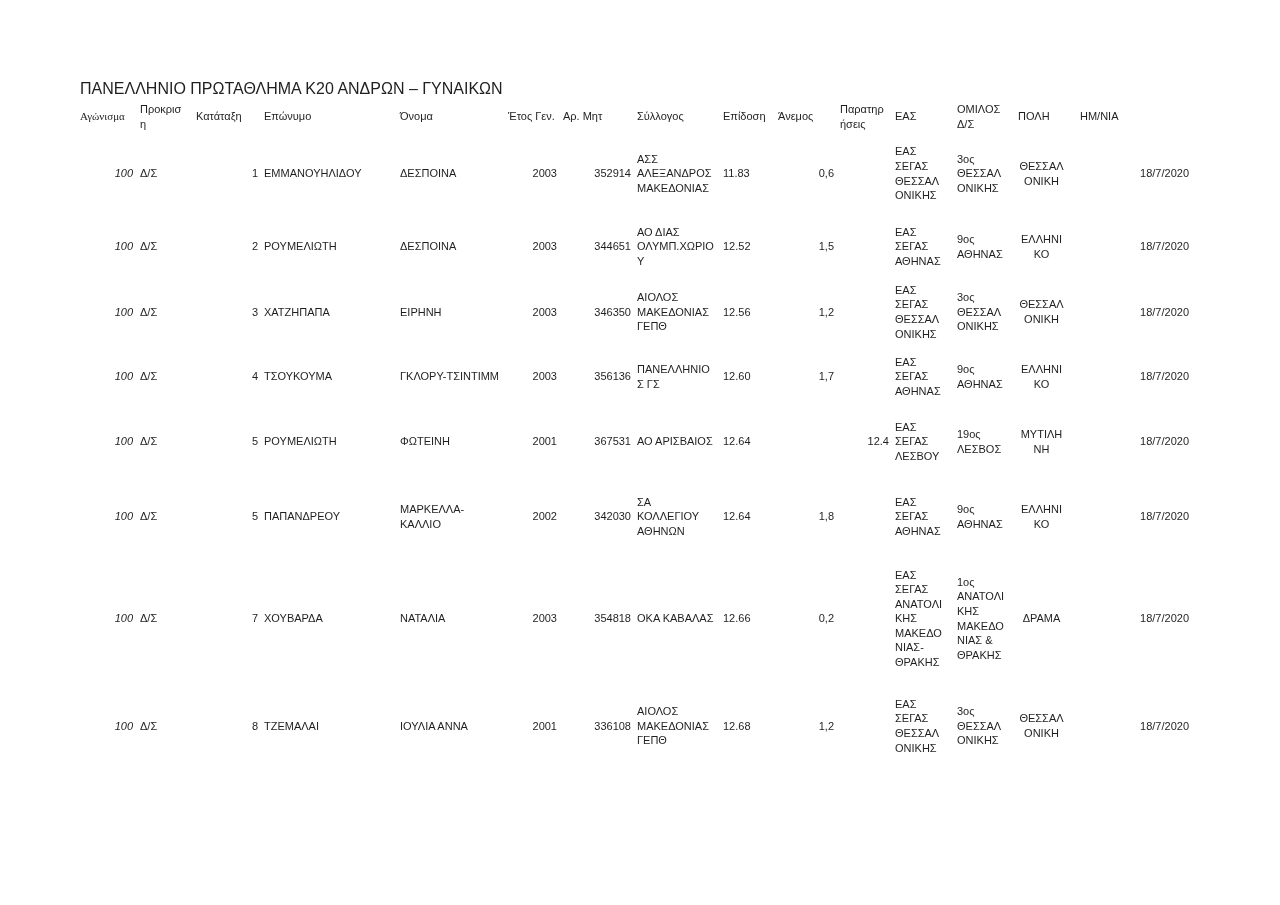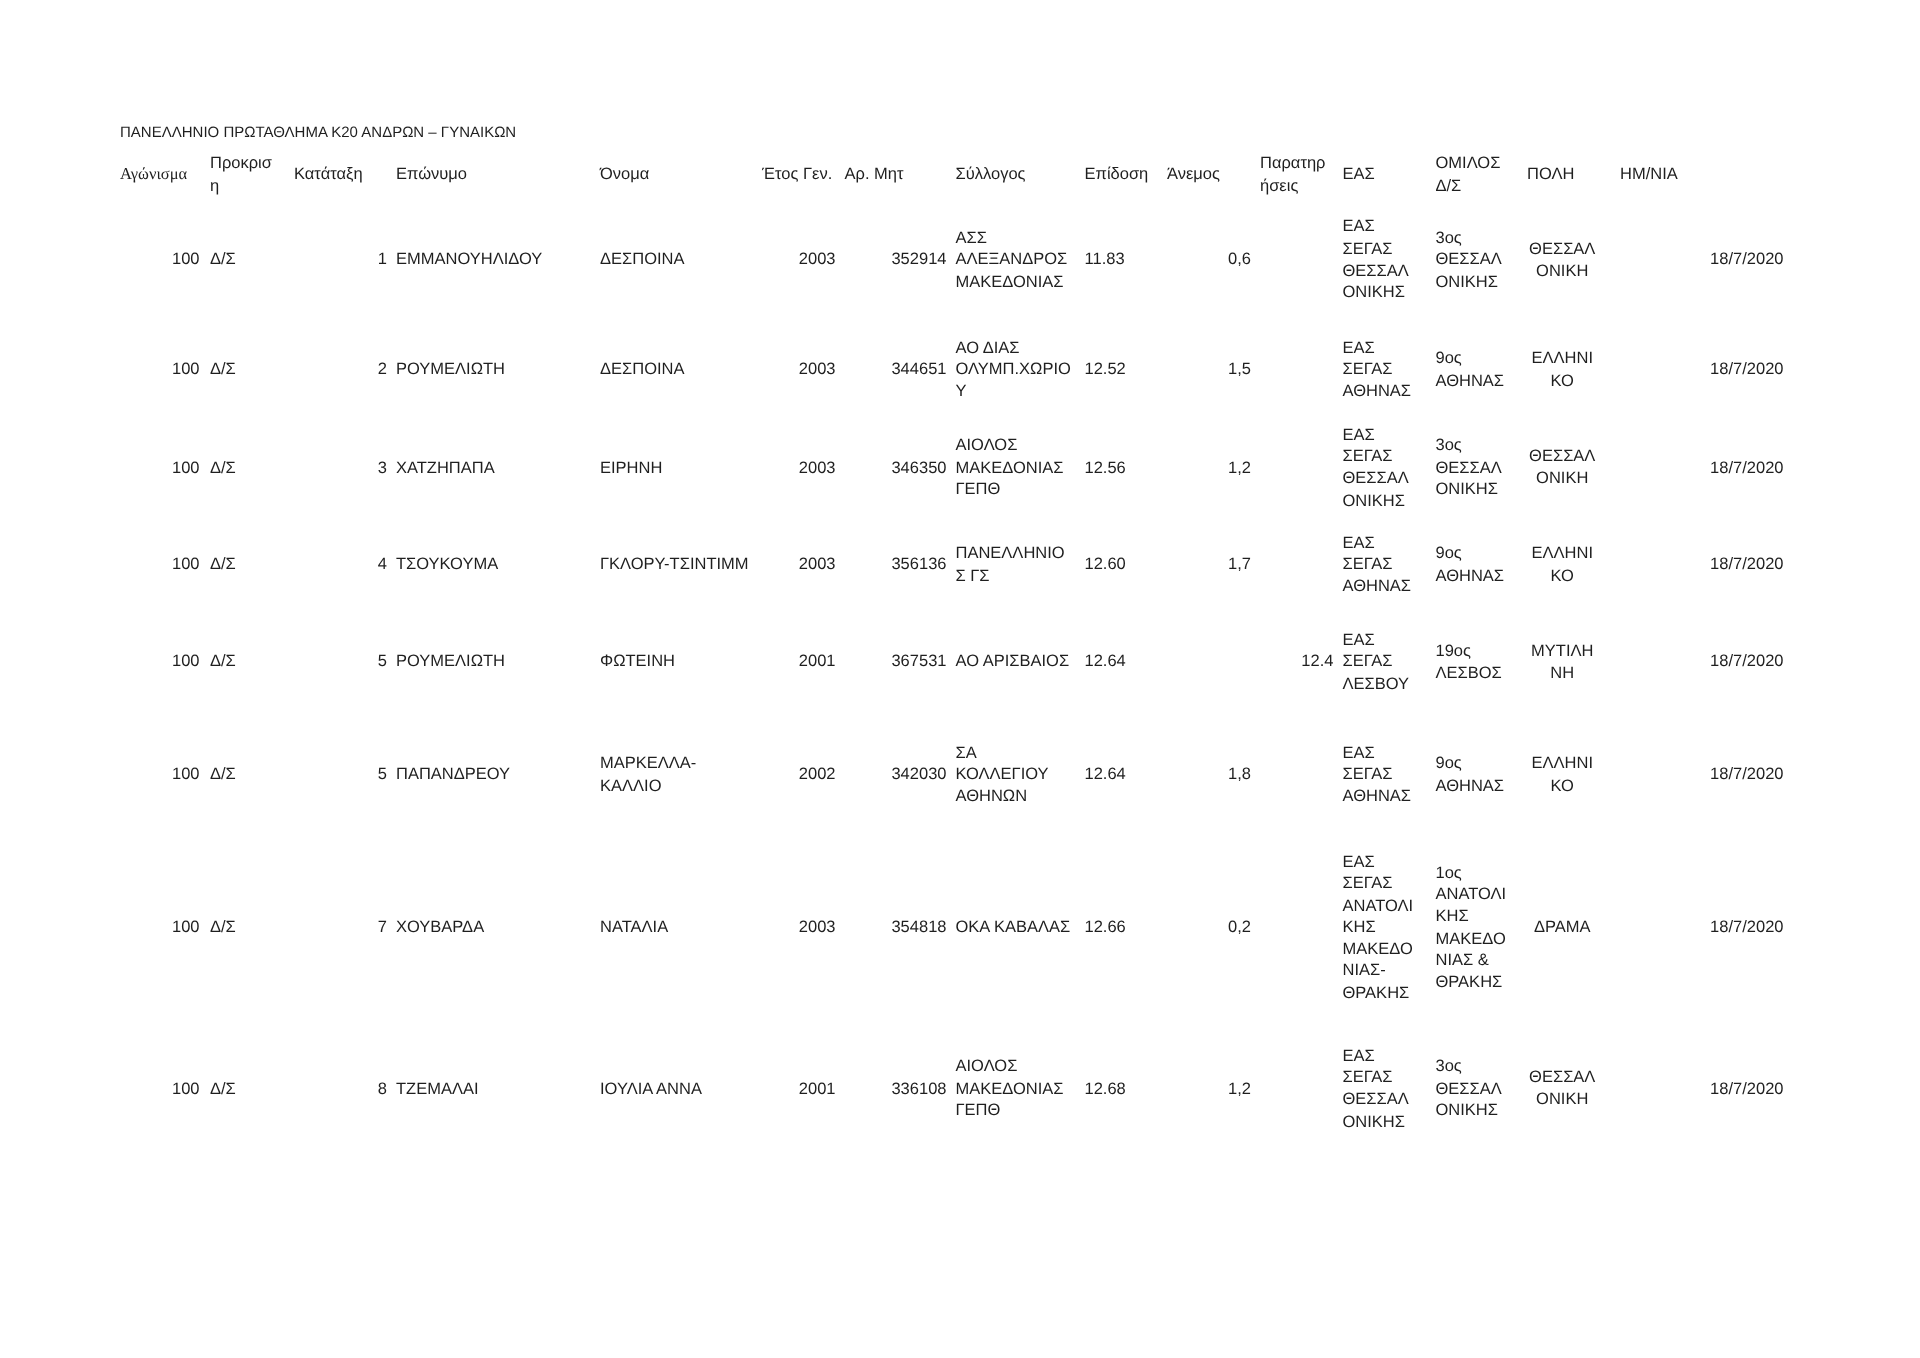--- a/index.html
+++ b/index.html
@@ -5,21 +5,21 @@
   html,body { margin:0; padding:0; }
   body {
     width:1280px; height:905px; background:#ffffff; overflow:hidden;
     font-family:"Liberation Sans","DejaVu Sans",sans-serif;
     color:#212121;
     -webkit-font-smoothing:antialiased;
   }
   .page { position:relative; width:1280px; height:905px; background:#ffffff; }
   .doc { position:absolute; top:80px; left:80px; width:1120px; }
 
-  .title-block { font-size:10px; line-height:17.5px; color:#1f1f1f; }
+  .title-block { font-size:16px; line-height:17.5px; color:#1f1f1f; }
   .title-line { white-space:nowrap; }
 
   table.results {
     border-collapse:collapse; table-layout:fixed;
     width:1115px; margin-top:2px;
   }
   th, td {
     font-size:11px; font-weight:normal; line-height:1.32;
     vertical-align:middle; text-align:left;
     padding:0 6px 0 0;
@@ -38,21 +38,21 @@
   tbody tr:nth-child(7){ height:120px; }
   tbody tr:nth-child(8){ height:95px; }
 
   
   td.c1, td.c3, td.c6, td.c7, td.c10, td.c11, td.c15 { text-align:right; }
 
   
   th.h1  { padding-right:14px;font-family:Liberation Serif, serif; }
   th.h2  { padding-right:12px; }
   th.h11 { padding-right:8px;  }
-  td.c1  { padding-right:7px;  }
+  td.c1  { padding-right:7px;font-style:italic;  }
   td.c8  { padding-right:8px;  }
   td.c12 { padding-right:12px; }
   td.c13 { padding-right:12px; }
   td.c14 { padding-right:15px;text-align:center; }
 </style>
 </head>
 <body>
 
 <div class="page">
   <div class="doc">

